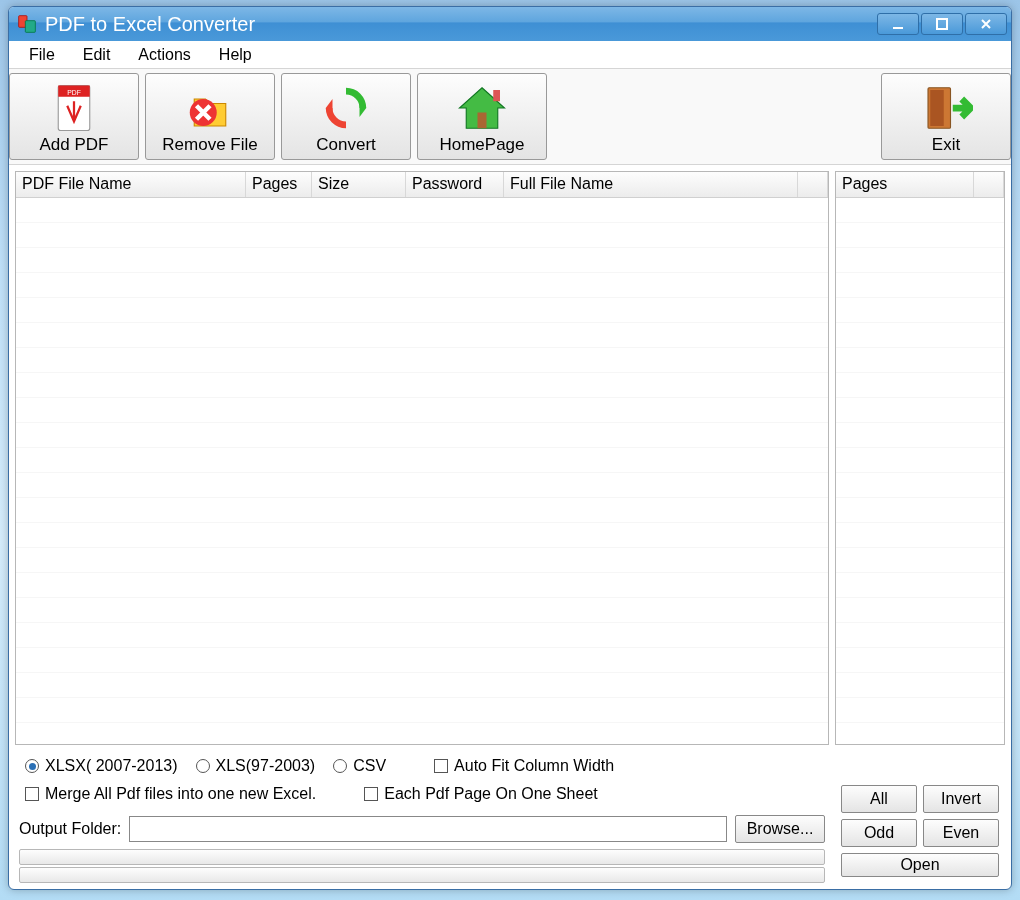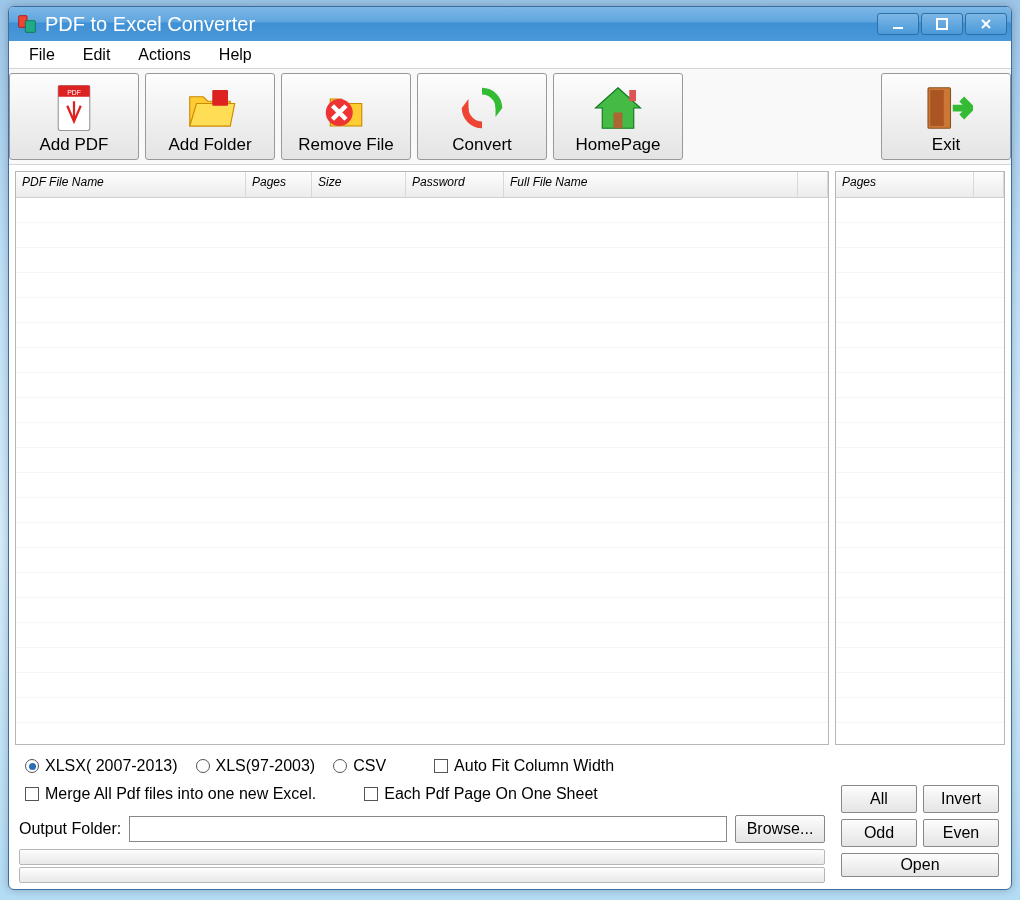--- a/index.html
+++ b/index.html
@@ -65,22 +65,21 @@
     flex: 1; display: flex; gap: 6px; padding: 6px;
   }
   .grid {
     border: 1px solid #b7b7b7; background: #fff; display: flex; flex-direction: column;
   }
   .grid-main { flex: 1; }
   .grid-side { width: 170px; }
   .ghead {
     height: 26px; display: flex; border-bottom: 1px solid #d0d0d0;
     background: linear-gradient(to bottom,#fdfdfd,#ececec);
-    font-size: 12px;
-    font-style: italic;
+    font-size: 16px;
   }
   .gcol { border-right: 1px solid #d8d8d8; padding: 3px 6px; overflow: hidden; white-space: nowrap; }
   .gbody { flex: 1; background: repeating-linear-gradient(to bottom,#fff 0,#fff 24px,#f6f6f6 24px,#f6f6f6 25px); }
   .options {
     padding: 6px 10px 8px; display: flex; flex-direction: column; gap: 10px;
     font-size: 16px;
   }
   .optrow { display: flex; align-items: center; gap: 18px; }
   .opt { display: flex; align-items: center; gap: 6px; }
   .radio { width:14px; height:14px; border:1px solid #555; border-radius:50%; background:#fff; display:flex; align-items:center; justify-content:center; }
@@ -150,30 +149,20 @@
     <div class="tbtn">
       <span class="ticon">
         <svg viewBox="0 0 48 48">
             <rect x="10" y="4" width="28" height="40" rx="2" fill="#fff" stroke="#999"></rect>
             <rect x="10" y="4" width="28" height="10" fill="#d22"></rect>
             <text x="24" y="12" font-size="6" fill="#fff" text-anchor="middle">PDF</text>
             <path d="M18 22 L24 36 L30 22 M24 36 L24 18" stroke="#d22" stroke-width="2" fill="none"></path>
           </svg>
       </span>
       <span>Add PDF</span>
-    </div>
-    <div class="tbtn">
-      <span class="ticon">
-        <svg viewBox="0 0 48 48">
-            <path d="M6 14 L6 40 L42 40 L42 18 L22 18 L18 14 Z" fill="#fc3" stroke="#c80"></path>
-            <path d="M6 40 L12 20 L46 20 L42 40 Z" fill="#fd5" stroke="#c80"></path>
-            <rect x="26" y="8" width="14" height="14" rx="1" fill="#d22"></rect>
-          </svg>
-      </span>
-      <span>Add Folder</span>
     </div>
     <div class="tbtn">
       <span class="ticon">
         <svg viewBox="0 0 48 48">
             <path d="M10 16 L10 40 L38 40 L38 20 L24 20 L20 16 Z" fill="#fc3" stroke="#c80"></path>
             <circle cx="18" cy="28" r="12" fill="#e33"></circle>
             <path d="M12 22 L24 34 M24 22 L12 34" stroke="#fff" stroke-width="4"></path>
           </svg>
       </span>
       <span>Remove File</span>

